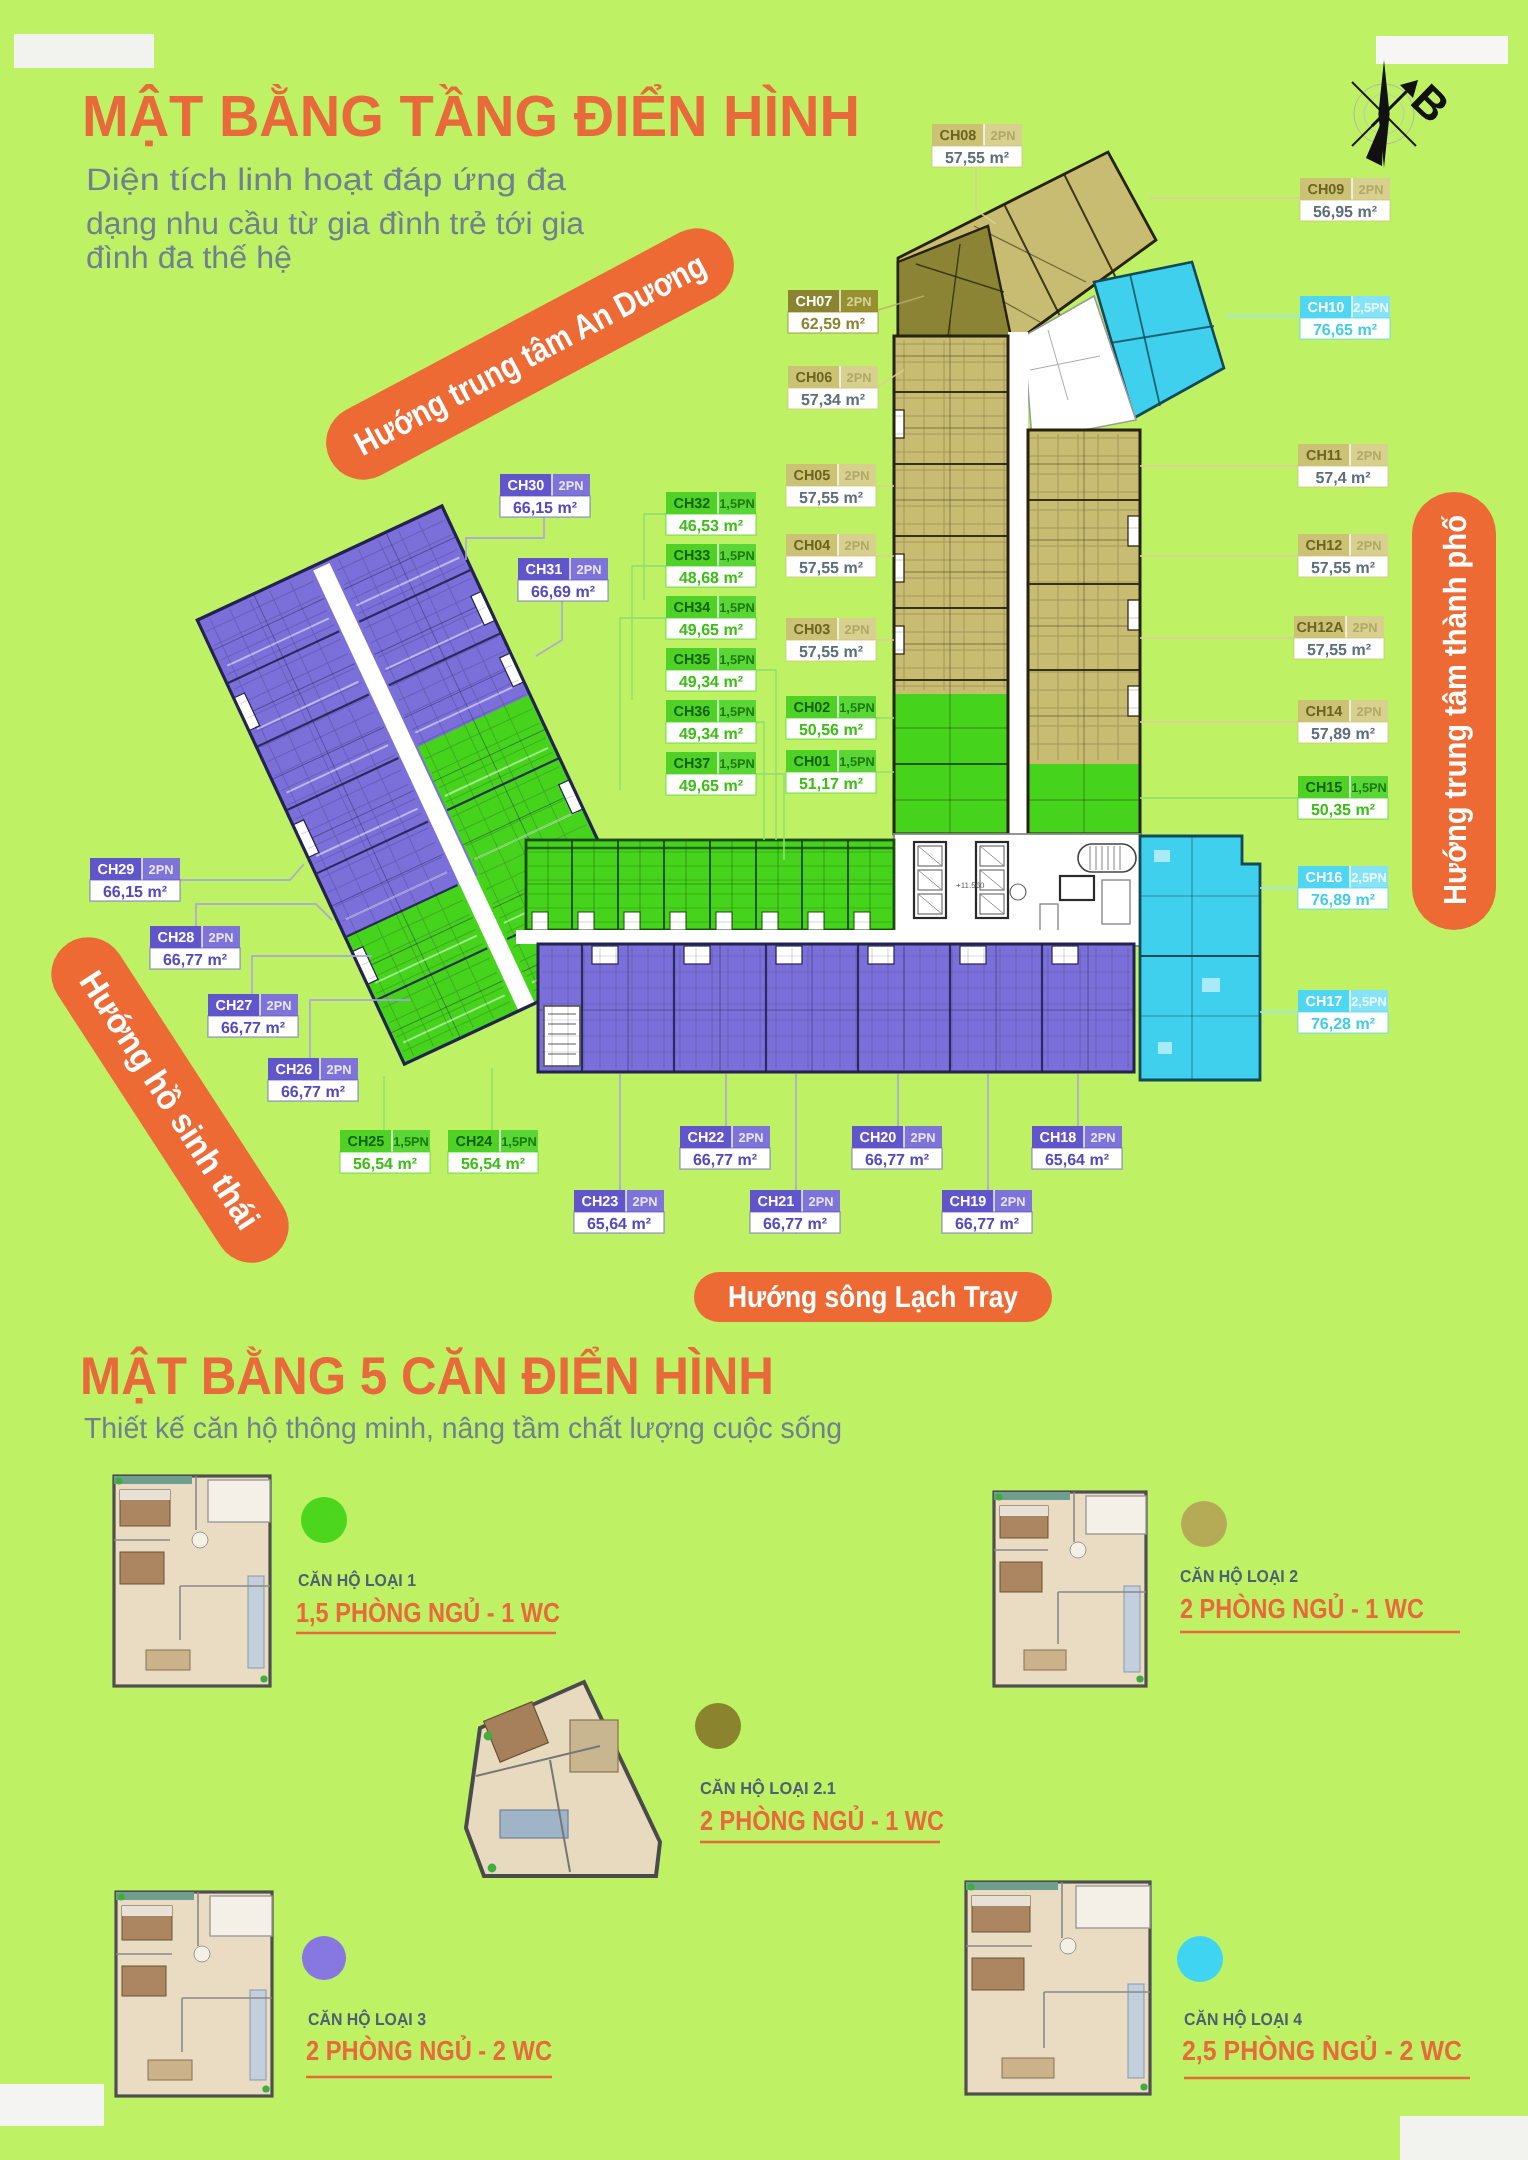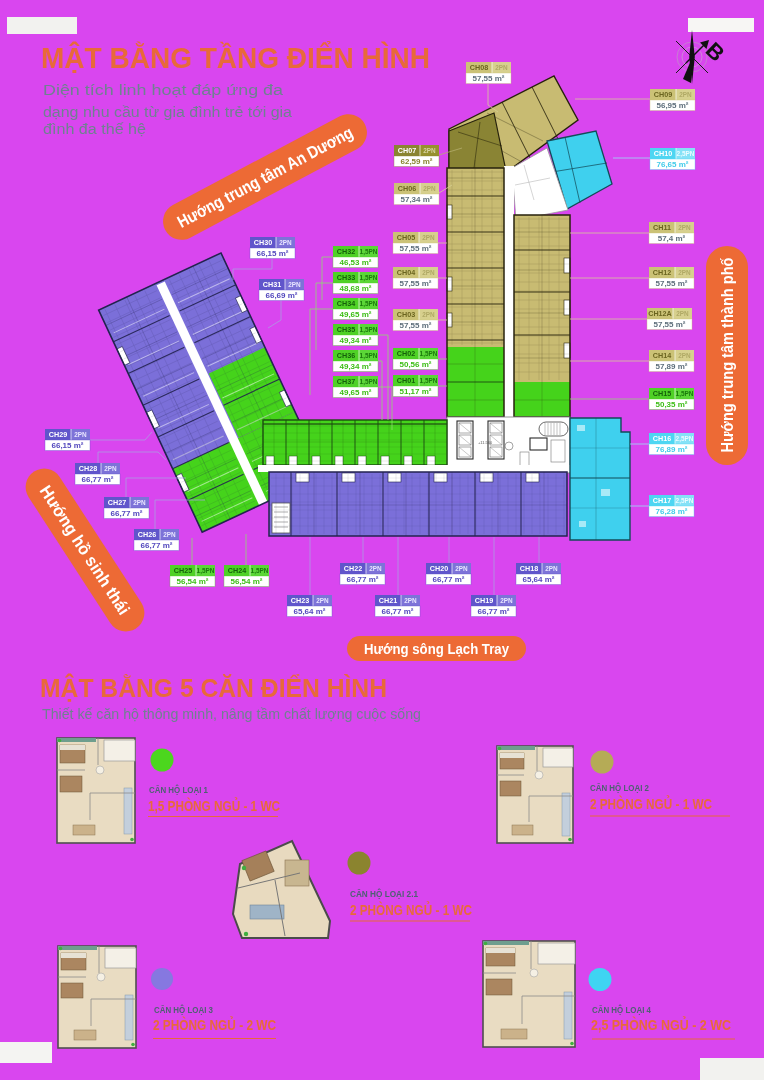--- a/index.html
+++ b/index.html
@@ -1,15 +1,15 @@
 <!DOCTYPE html>
 <html><head><meta charset="utf-8">
 <style>
 html,body{margin:0;padding:0;background:#fff;}
-.page{position:relative;width:764px;height:1080px;background:#d946ef;overflow:hidden;font-family:"Liberation Sans",sans-serif;}
+.page{position:relative;width:764px;height:1080px;background:#bef264;overflow:hidden;font-family:"Liberation Sans",sans-serif;}
 svg{position:absolute;left:0;top:0;}
 </style></head>
 <body>
 <div class="page">
 <svg width="764" height="1080" viewBox="0 0 764 1080" font-family="Liberation Sans, sans-serif">
 
 <rect x="7" y="17" width="70" height="17" fill="#f2f2ef"></rect>
 
 <rect x="688" y="18" width="66" height="14" fill="#f7f6f4"></rect>
 

